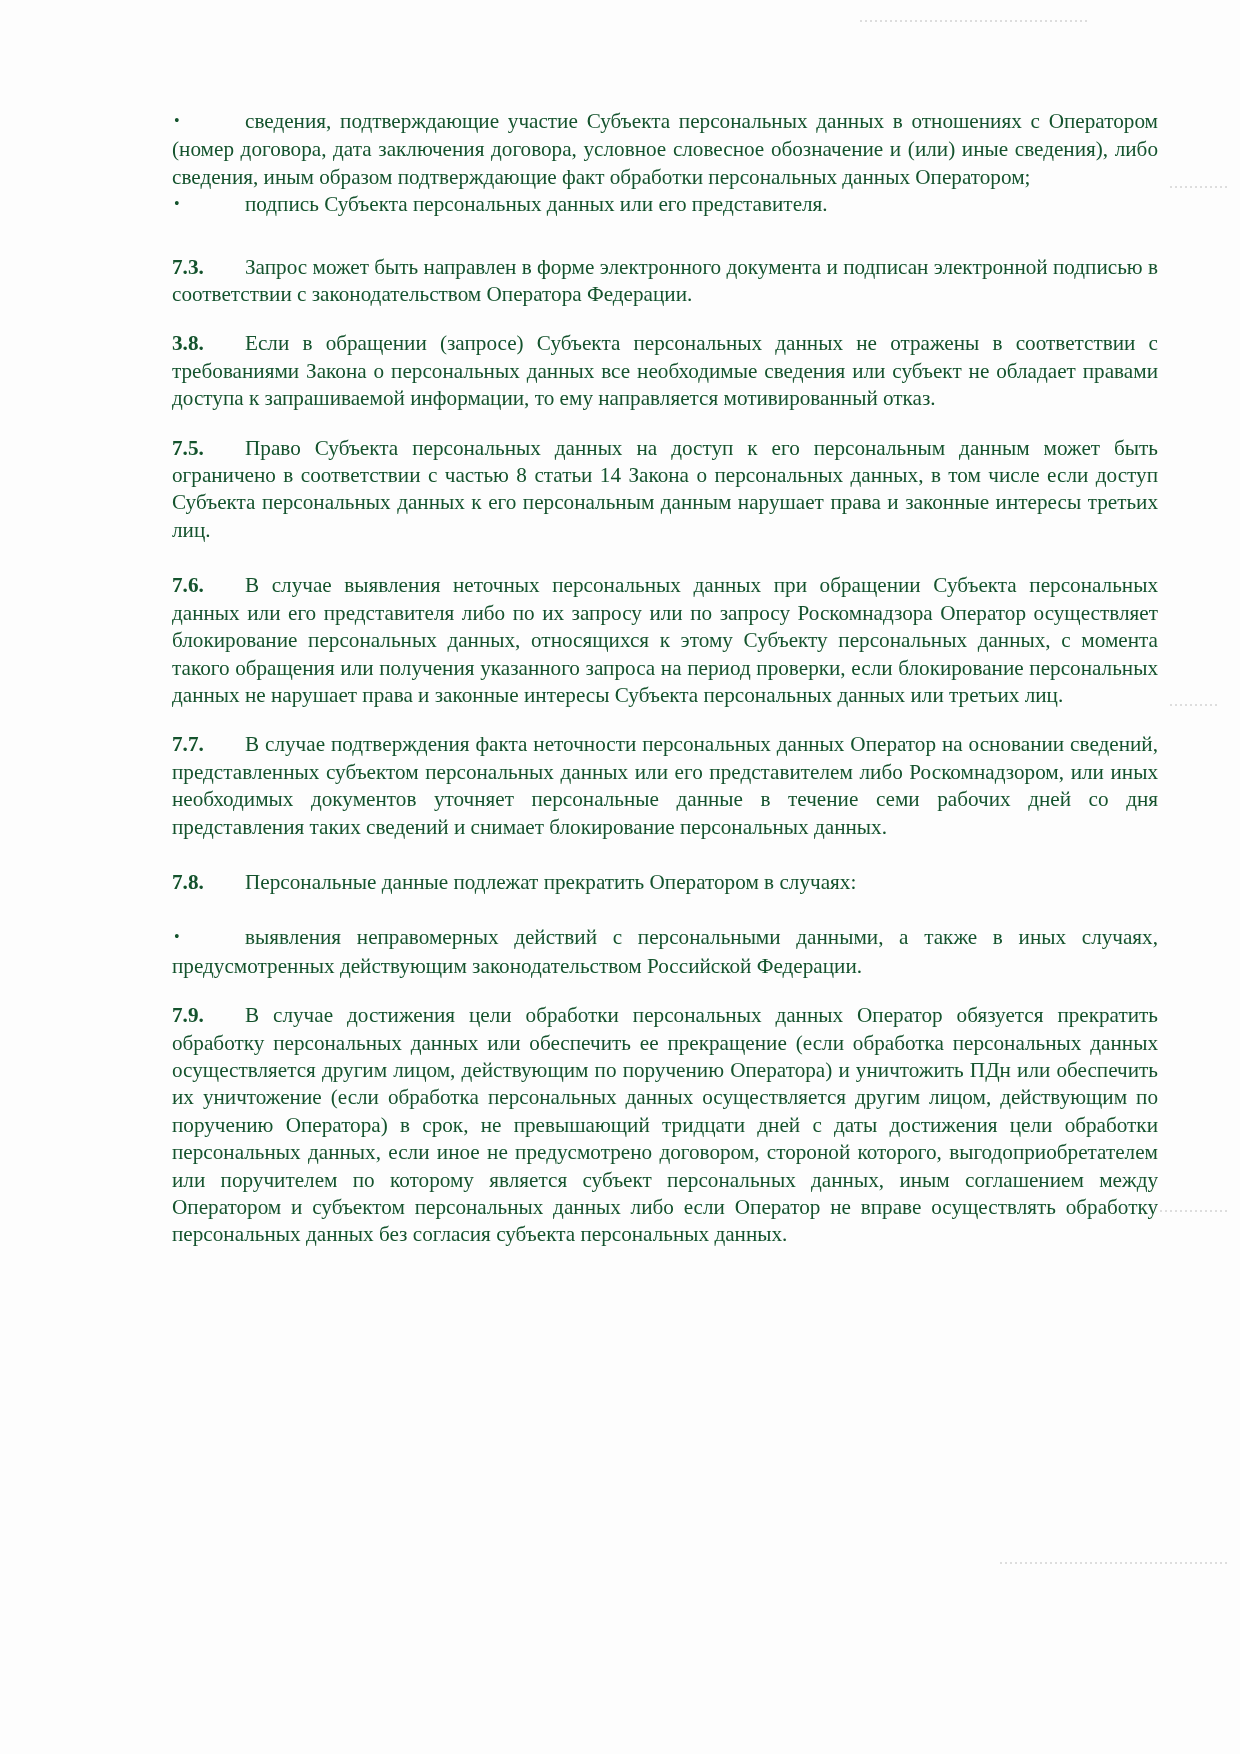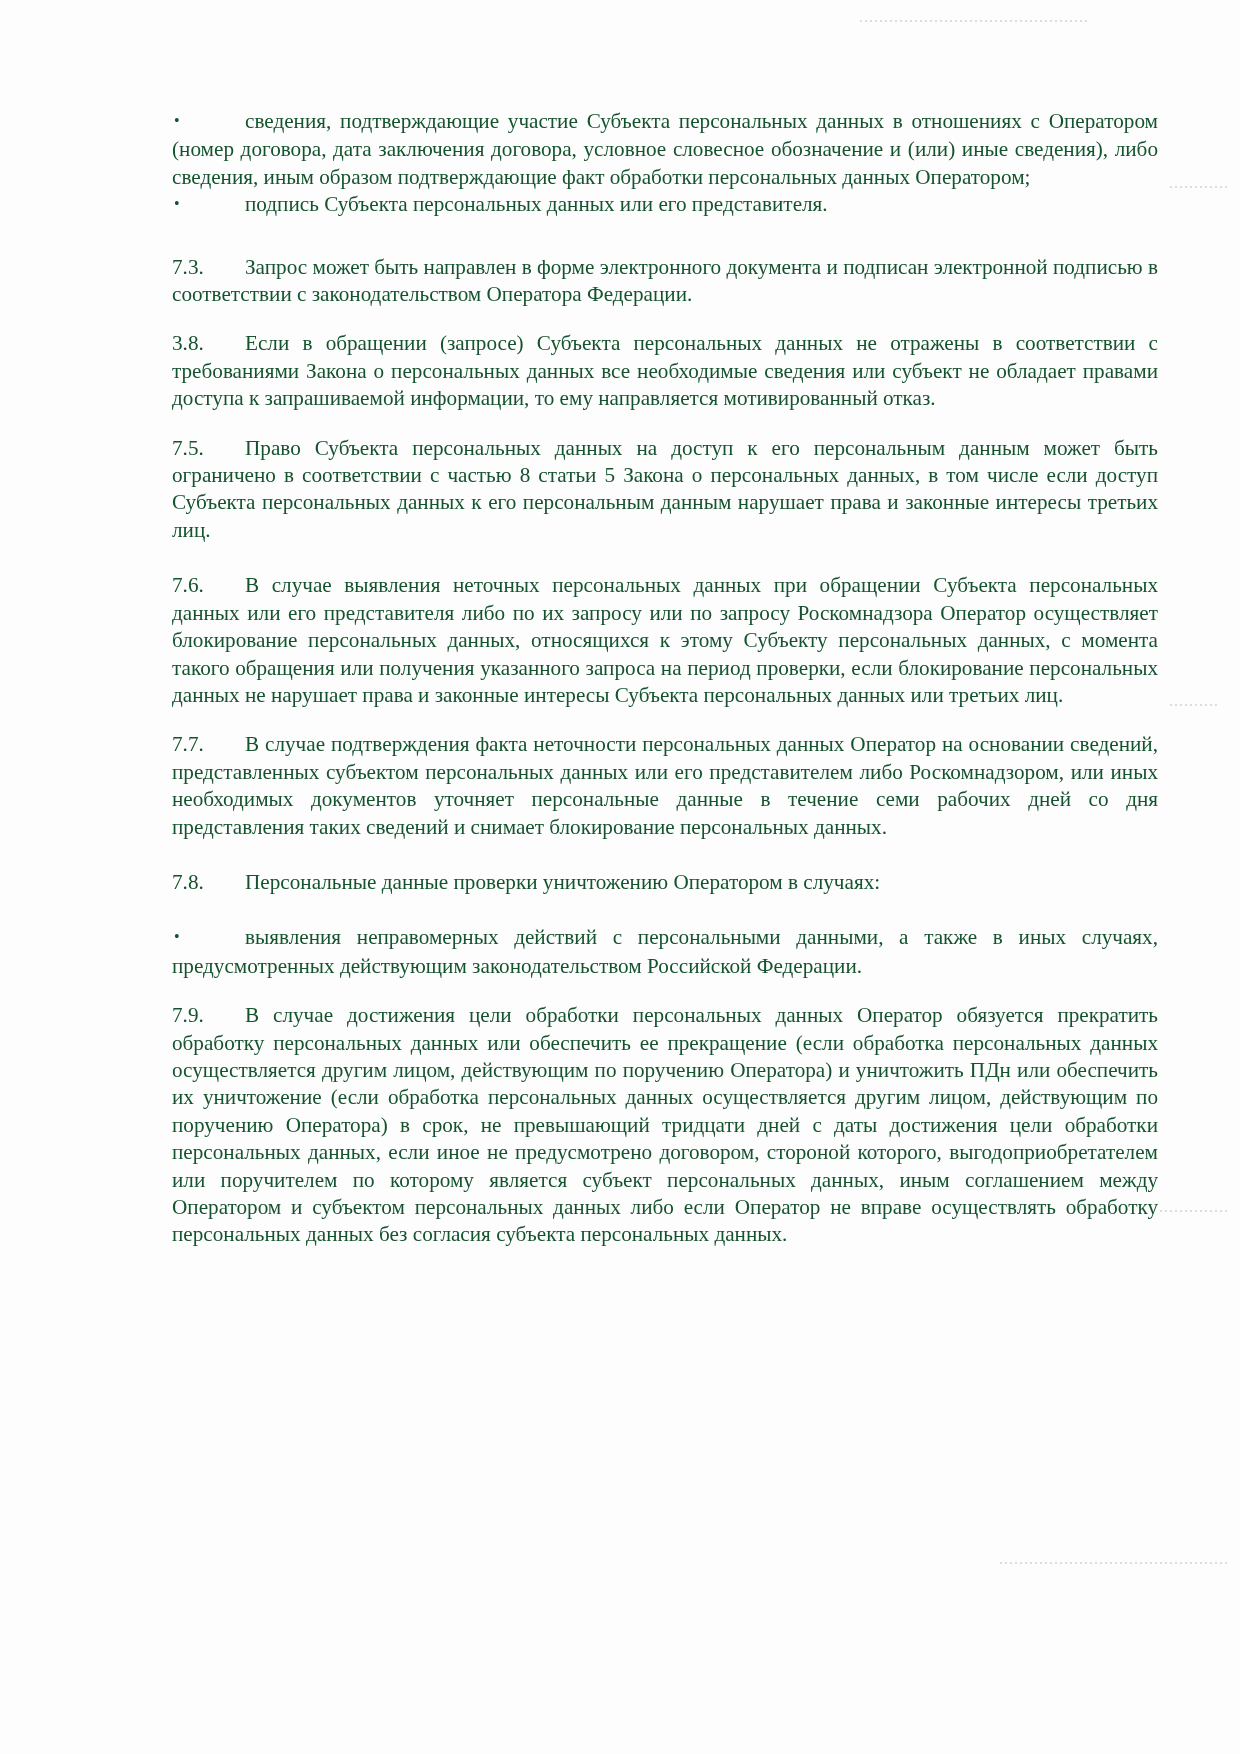--- a/index.html
+++ b/index.html
@@ -24,20 +24,21 @@
       line-height: 27.4px;
       color: #14532d;
     }
     .p {
       text-align: justify;
       margin: 0;
     }
     .num {
       display: inline-block;
       width: 73px;
+      font-weight: bold;
     }
     .bullet-item {
       text-align: justify;
       margin: 0;
       position: relative;
     }
     .bullet-glyph {
       display: inline-block;
       width: 73px;
       font-size: 16px;
@@ -68,33 +69,33 @@
   <div class="gap-xl"></div>
 
   <p class="p"><span class="num">7.3.</span><span>Запрос может быть направлен в форме электронного документа и подписан электронной подписью в соответствии с законодательством Оператора Федерации.</span></p>
 
   <div class="gap-m"></div>
 
   <p class="p"><span class="num">3.8.</span><span>Если в обращении (запросе) Субъекта персональных данных не отражены в соответствии с требованиями Закона о персональных данных все необходимые сведения или субъект не обладает правами доступа к запрашиваемой информации, то ему направляется мотивированный отказ.</span></p>
 
   <div class="gap-m"></div>
 
-  <p class="p"><span class="num">7.5.</span><span>Право Субъекта персональных данных на доступ к его персональным данным может быть ограничено в соответствии с частью 8 статьи 5 Закона о персональных данных, в том числе если доступ Субъекта персональных данных к его персональным данным нарушает права и законные интересы третьих лиц.</span></p>
+  <p class="p"><span class="num">7.5.</span><span>Право Субъекта персональных данных на доступ к его персональным данным может быть ограничено в соответствии с частью 8 статьи 14 Закона о персональных данных, в том числе если доступ Субъекта персональных данных к его персональным данным нарушает права и законные интересы третьих лиц.</span></p>
 
   <div class="gap-l"></div>
 
   <p class="p"><span class="num">7.6.</span><span>В случае выявления неточных персональных данных при обращении Субъекта персональных данных или его представителя либо по их запросу или по запросу Роскомнадзора Оператор осуществляет блокирование персональных данных, относящихся к этому Субъекту персональных данных, с момента такого обращения или получения указанного запроса на период проверки, если блокирование персональных данных не нарушает права и законные интересы Субъекта персональных данных или третьих лиц.</span></p>
 
   <div class="gap-m"></div>
 
   <p class="p"><span class="num">7.7.</span><span>В случае подтверждения факта неточности персональных данных Оператор на основании сведений, представленных субъектом персональных данных или его представителем либо Роскомнадзором, или иных необходимых документов уточняет персональные данные в течение семи рабочих дней со дня представления таких сведений и снимает блокирование персональных данных.</span></p>
 
   <div class="gap-l"></div>
 
-  <p class="p"><span class="num">7.8.</span><span>Персональные данные проверки уничтожению Оператором в случаях:</span></p>
+  <p class="p"><span class="num">7.8.</span><span>Персональные данные подлежат прекратить Оператором в случаях:</span></p>
 
   <div class="gap-l"></div>
 
   <p class="bullet-item"><span class="bullet-glyph">•</span><span>выявления неправомерных действий с персональными данными, а также в иных случаях, предусмотренных действующим законодательством Российской Федерации.</span></p>
 
   <div class="gap-m"></div>
 
   <p class="p"><span class="num">7.9.</span><span>В случае достижения цели обработки персональных данных Оператор обязуется прекратить обработку персональных данных или обеспечить ее прекращение (если обработка персональных данных осуществляется другим лицом, действующим по поручению Оператора) и уничтожить ПДн или обеспечить их уничтожение (если обработка персональных данных осуществляется другим лицом, действующим по поручению Оператора) в срок, не превышающий тридцати дней с даты достижения цели обработки персональных данных, если иное не предусмотрено договором, стороной которого, выгодоприобретателем или поручителем по которому является субъект персональных данных, иным соглашением между Оператором и субъектом персональных данных либо если Оператор не вправе осуществлять обработку персональных данных без согласия субъекта персональных данных.</span></p>
 
   <div class="gap-l"></div>

